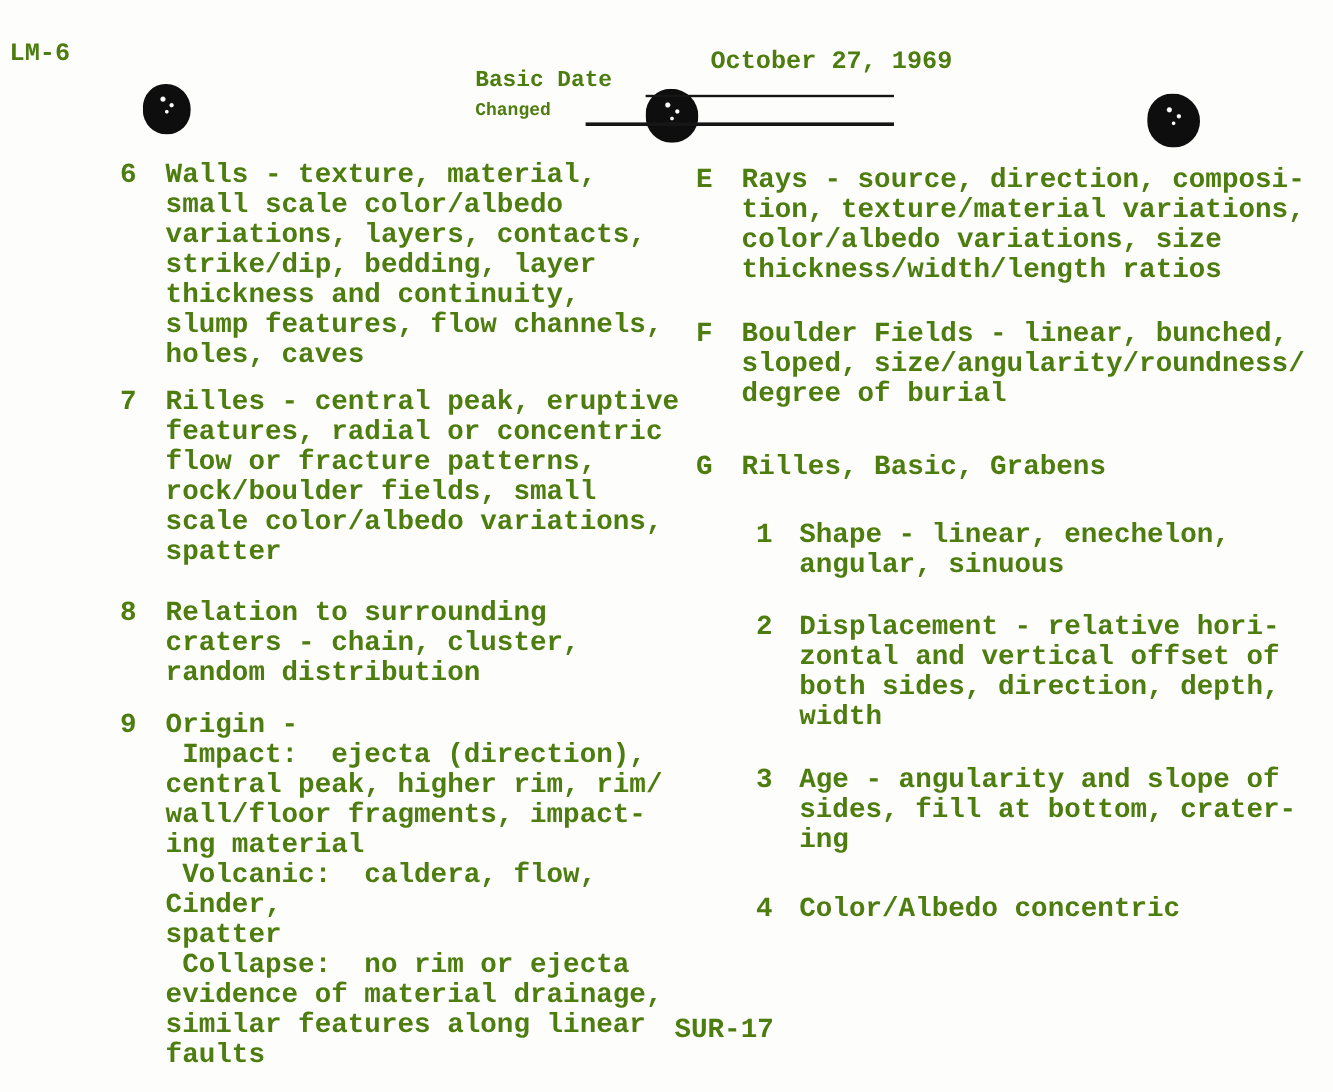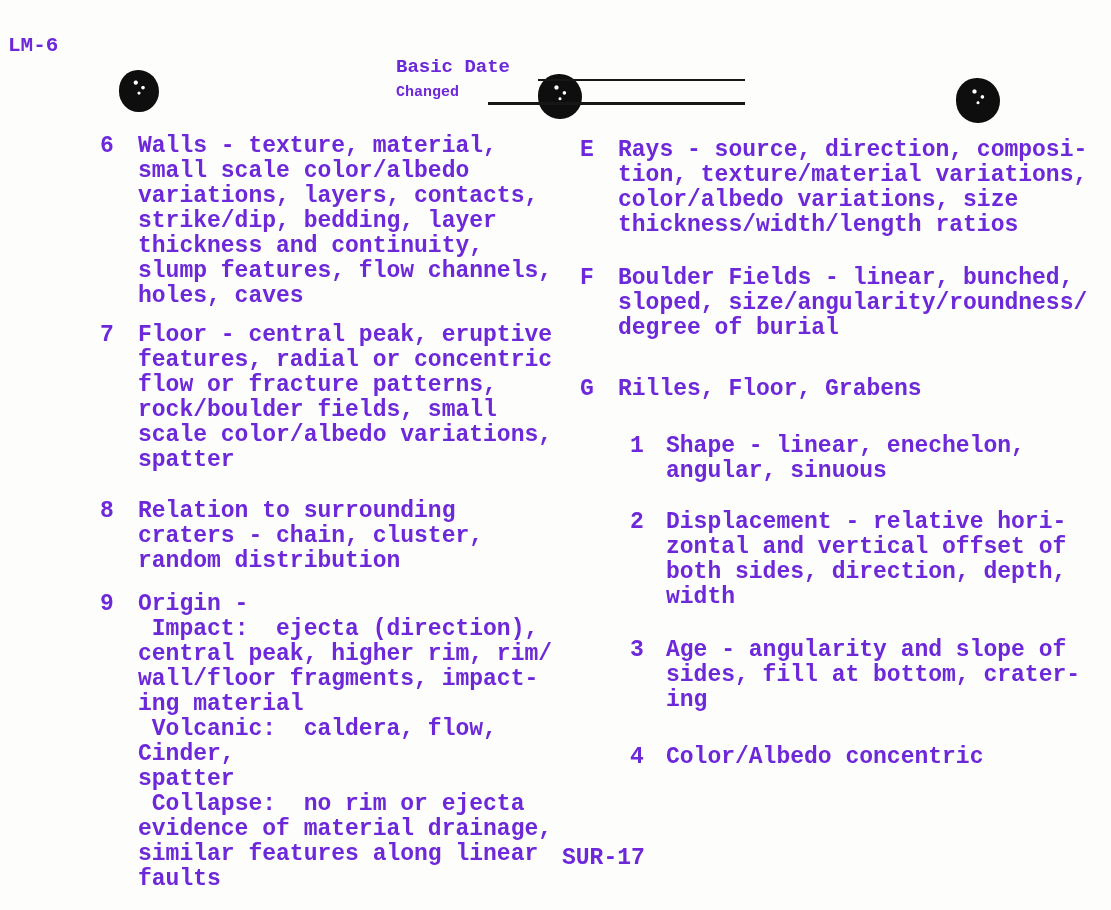--- a/index.html
+++ b/index.html
@@ -1,20 +1,20 @@
 <!DOCTYPE html>
 <html><head>
 <meta charset="utf-8">
 <style>
   html,body { margin:0; padding:0; background:#ffffff; }
   .page {
     position:relative; width:1111px; height:910px;
     background:#fdfdfc; overflow:hidden;
     font-family:"Liberation Mono","DejaVu Sans Mono",monospace;
-    color:#6d28d9; font-weight:700;
+    color:#4d7c0f; font-weight:700;
   }
   
   .doc-id      { position:absolute; left:8px;   top:34px; font-size:21px; }
   .lbl-basic   { position:absolute; left:396px; top:56px; font-size:19px; }
   .date-value  { position:absolute; left:592px; top:41px; font-size:21px; }
   .lbl-changed { position:absolute; left:396px; top:84px; font-size:15px; }
   .rule        { position:absolute; background:#161616; }
   .rule-basic  { left:538px; top:79px;  width:207px; height:2px; }
   .rule-changed{ left:488px; top:102px; width:257px; height:3px; }
   
@@ -45,38 +45,39 @@
 
 <div class="page">
 
   <div class="doc-id">LM-6</div>
 
   <span class="hole hole-left"></span>
   <span class="hole hole-center"></span>
   <span class="hole hole-right"></span>
 
   <div class="lbl-basic">Basic Date</div>
+  <div class="date-value">October 27, 1969</div>
   <div class="rule rule-basic"></div>
   <div class="lbl-changed">Changed</div>
   <div class="rule rule-changed"></div>
 
   <div class="col col-left">
     <div class="item">
       <span class="num">6</span>
       <span class="txt">Walls - texture, material,
 small scale color/albedo
 variations, layers, contacts,
 strike/dip, bedding, layer
 thickness and continuity,
 slump features, flow channels,
 holes, caves</span>
     </div>
     <div class="item" style="margin-top:14px">
       <span class="num">7</span>
-      <span class="txt">Floor - central peak, eruptive
+      <span class="txt">Rilles - central peak, eruptive
 features, radial or concentric
 flow or fracture patterns,
 rock/boulder fields, small
 scale color/albedo variations,
 spatter</span>
     </div>
     <div class="item" style="margin-top:26px">
       <span class="num">8</span>
       <span class="txt">Relation to surrounding
 craters - chain, cluster,
@@ -107,21 +108,21 @@
 thickness/width/length ratios</span>
     </div>
     <div class="item" style="margin-top:28px">
       <span class="num">F</span>
       <span class="txt">Boulder Fields - linear, bunched,
 sloped, size/angularity/roundness/
 degree of burial</span>
     </div>
     <div class="item" style="margin-top:36px">
       <span class="num">G</span>
-      <span class="txt">Rilles, Floor, Grabens</span>
+      <span class="txt">Rilles, Basic, Grabens</span>
     </div>
     <div class="item sub" style="margin-top:32px">
       <span class="num">1</span>
       <span class="txt">Shape - linear, enechelon,
 angular, sinuous</span>
     </div>
     <div class="item sub" style="margin-top:26px">
       <span class="num">2</span>
       <span class="txt">Displacement - relative hori-
 zontal and vertical offset of

